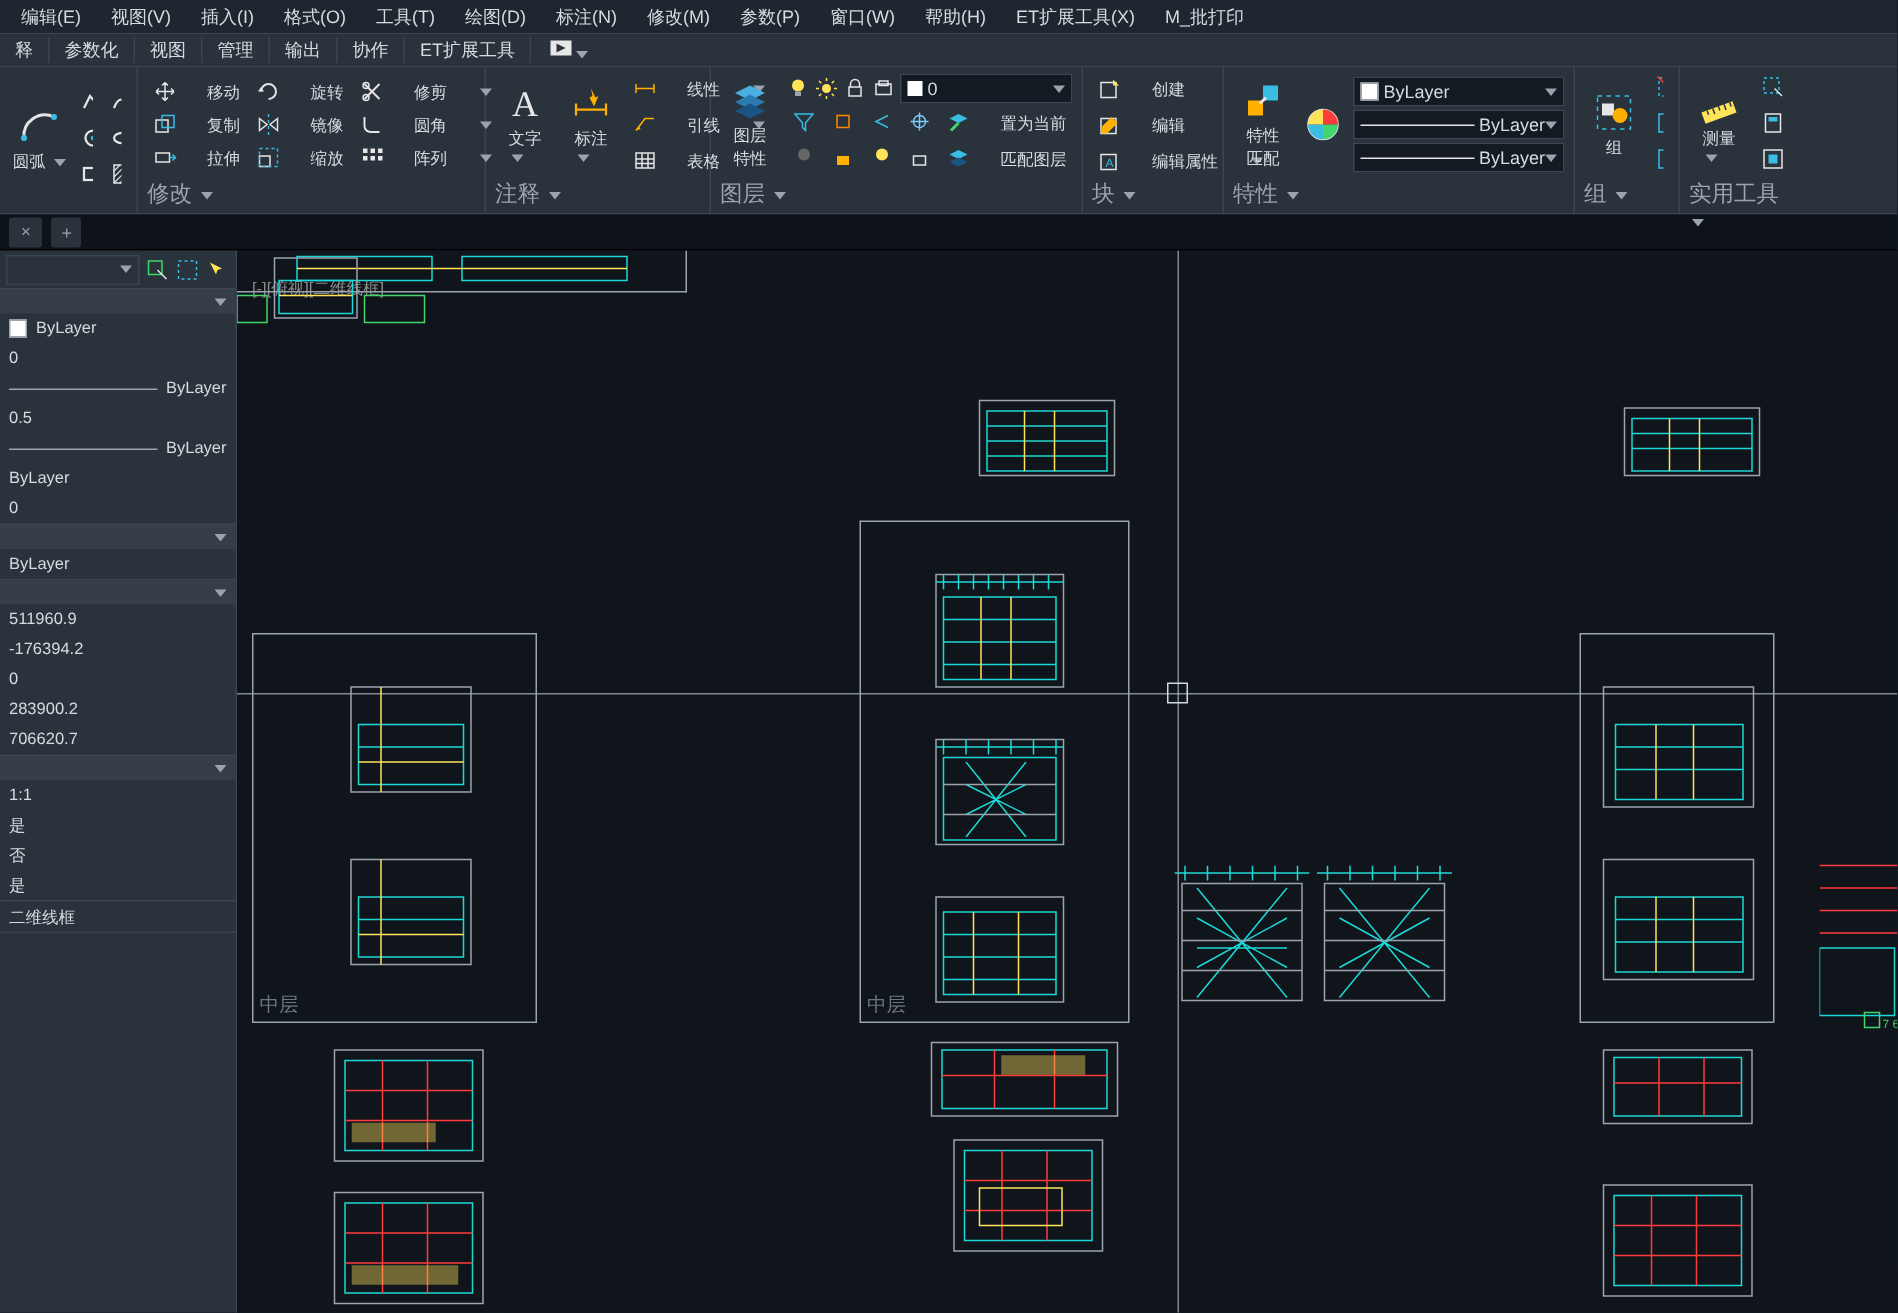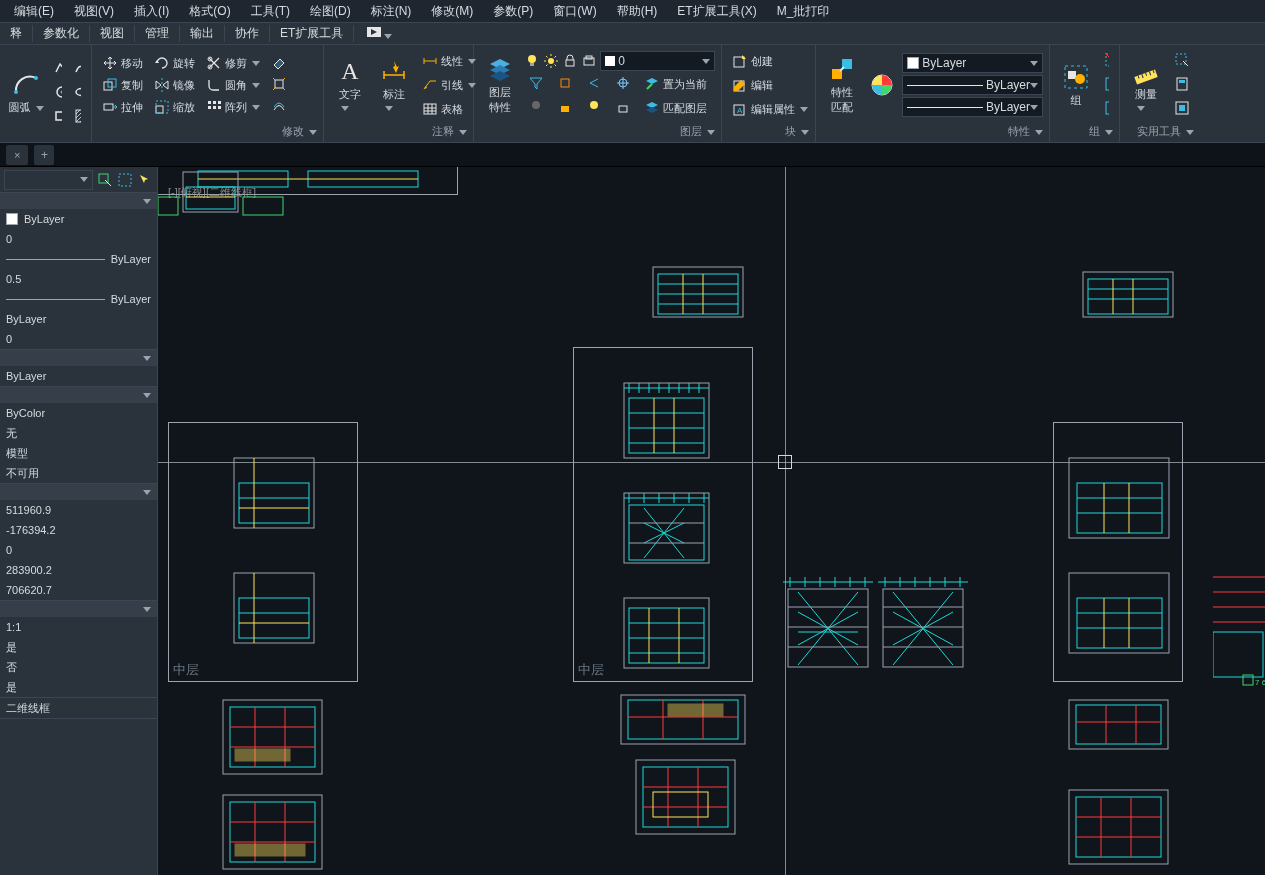--- a/index.html
+++ b/index.html
@@ -27,27 +27,27 @@
   
   .tabbar{display:flex;align-items:center;height:22px;background:var(--panel);border-bottom:1px solid var(--border);}
   .tabbar .tab{padding:0 10px;border-right:1px solid var(--border);cursor:default;}
   .tabbar .tool{padding:0 6px;margin-left:6px;}
   .arrow-down{display:inline-block;width:0;height:0;border-left:4px solid transparent;border-right:4px solid transparent;border-top:5px solid var(--text-dim);vertical-align:middle;margin-left:2px;}
 
   
   .ribbon{display:flex;height:98px;background:var(--panel);border-bottom:1px solid var(--border);}
   .rpanel{display:flex;flex-direction:column;border-right:1px solid var(--border);padding:3px 6px 0 6px;}
   .rpanel .body{flex:1;display:flex;align-items:center;gap:4px;}
-  .rpanel .title{text-align:right;font-size:11px;color:var(--text-dim);padding:2px 0 3px 0;}
+  .rpanel .title{text-align:left;font-size:15px;color:var(--text-dim);padding:2px 0 3px 0;}
   .big-btn{display:flex;flex-direction:column;align-items:center;justify-content:center;min-width:40px;padding:2px 4px;cursor:default;}
   .big-btn .ico{width:28px;height:28px;margin-bottom:2px;display:flex;align-items:center;justify-content:center;}
   .big-btn .lab{font-size:11px;white-space:nowrap;}
   .col{display:flex;flex-direction:column;gap:2px;}
   .row{display:flex;align-items:center;gap:3px;}
-  .sm-btn{display:flex;align-items:center;gap:3px;padding:2px 4px;cursor:default;white-space:nowrap;font-size:11px;height:22px;}
+  .sm-btn{display:flex;align-items:center;gap:20px;padding:2px 4px;cursor:default;white-space:nowrap;font-size:11px;height:22px;}
   .sm-ico{width:16px;height:16px;display:inline-flex;align-items:center;justify-content:center;flex-shrink:0;}
   .sel{background:var(--bg-dark);border:1px solid var(--border);height:20px;display:flex;align-items:center;padding:0 4px;min-width:80px;}
   .sel .arrow-down{margin-left:auto;}
 
   
   .doctabs{display:flex;align-items:center;height:24px;background:var(--bg-darker);border-bottom:1px solid #000;padding:0 6px;gap:6px;}
   .doctab{display:flex;align-items:center;gap:6px;padding:0 8px;height:20px;background:var(--panel);border-radius:2px;}
   .close-x{color:var(--text-dim);font-size:11px;}
   .newtab{width:20px;height:20px;border-radius:2px;background:var(--panel);display:flex;align-items:center;justify-content:center;color:var(--text-dim);}
 
@@ -655,37 +655,20 @@
 
     <div class="sp-section">
       <div class="sp-section-head">
           <span class="arrow-down"></span>
         </div>
       <div class="sp-row">
           <span>ByLayer</span>
         </div>
     </div>
 
-    <div class="sp-section">
-      <div class="sp-section-head">
-          <span class="arrow-down"></span>
-        </div>
-      <div class="sp-row">
-          <span>ByColor</span>
-        </div>
-      <div class="sp-row">
-          <span>无</span>
-        </div>
-      <div class="sp-row">
-          <span>模型</span>
-        </div>
-      <div class="sp-row">
-          <span>不可用</span>
-        </div>
-    </div>
 
     <div class="sp-section">
       <div class="sp-section-head">
           <span class="arrow-down"></span>
         </div>
       <div class="sp-row">
           <span>511960.9</span>
         </div>
       <div class="sp-row">
           <span>-176394.2</span>

